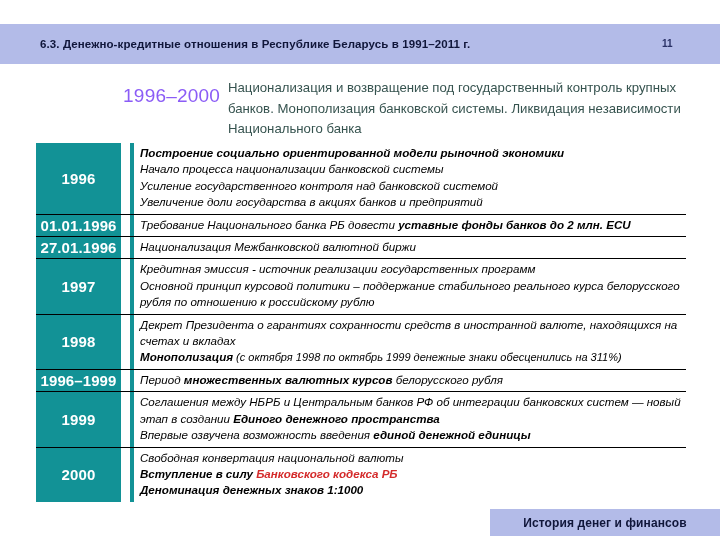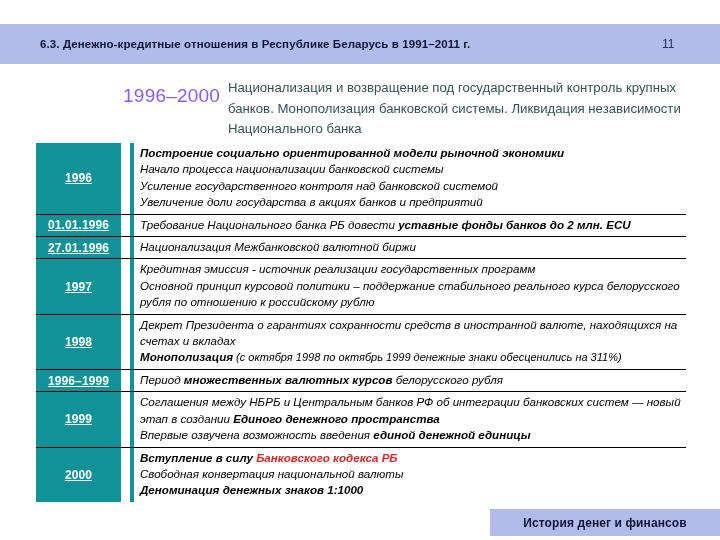--- a/index.html
+++ b/index.html
@@ -37,23 +37,23 @@
     color: #10163a;
     letter-spacing: 0.1px;
     white-space: nowrap;
   }
   .header-page-number {
     position: absolute;
     left: 662px;
     top: 0;
     height: 52px;
     line-height: 40px;
-    font-size: 12px;
+    font-size: 10px;
     color: #2a3166;
-    font-weight: normal;
+    font-weight: bold;
   }
 
   
   .period-label {
     position: absolute;
     left: 55px;
     top: 85px;
     width: 165px;
     text-align: right;
     font-size: 19px;
@@ -85,30 +85,29 @@
     border-top: 1.3px solid #000000;
   }
   .row.first {
     border-top: none;
   }
   .year-cell {
     width: 85px;
     flex: 0 0 85px;
     background: #129296;
     color: #ffffff;
-    font-size: 12px;
+    font-size: 15px;
     font-weight: bold;
     display: flex;
     align-items: center;
     justify-content: center;
     text-align: center;
     box-sizing: border-box;
     letter-spacing: 0.1px;
     white-space: nowrap;
-    text-decoration: underline;
   }
   .gap-cell {
     width: 9px;
     flex: 0 0 9px;
     background: #ffffff;
   }
   .bar-cell {
     width: 4px;
     flex: 0 0 4px;
     background: #129296;
@@ -222,22 +221,22 @@
       <div class="content-cell">
         <div class="line"><span>Соглашения между НБРБ и Центральным банков РФ об интеграции банковских систем — новый этап в создании </span><span class="bold">Единого денежного пространства</span></div>
         <div class="line"><span>Впервые озвучена возможность введения </span><span class="bold">единой денежной единицы</span></div>
       </div>
     </div>
     <div class="row">
       <div class="year-cell">2000</div>
       <div class="gap-cell"></div>
       <div class="bar-cell"></div>
       <div class="content-cell">
+        <div class="line"><span>Свободная конвертация национальной валюты</span></div>
         <div class="line"><span class="bold">Вступление в силу </span><span class="red">Банковского кодекса РБ</span></div>
-        <div class="line"><span>Свободная конвертация национальной валюты</span></div>
         <div class="line"><span class="bold">Деноминация денежных знаков 1:1000</span></div>
       </div>
     </div>
   </div>
 
 <div class="footer-badge">
   <span class="footer-badge-text">История денег и финансов</span>
 </div>
 
 </body></html>

